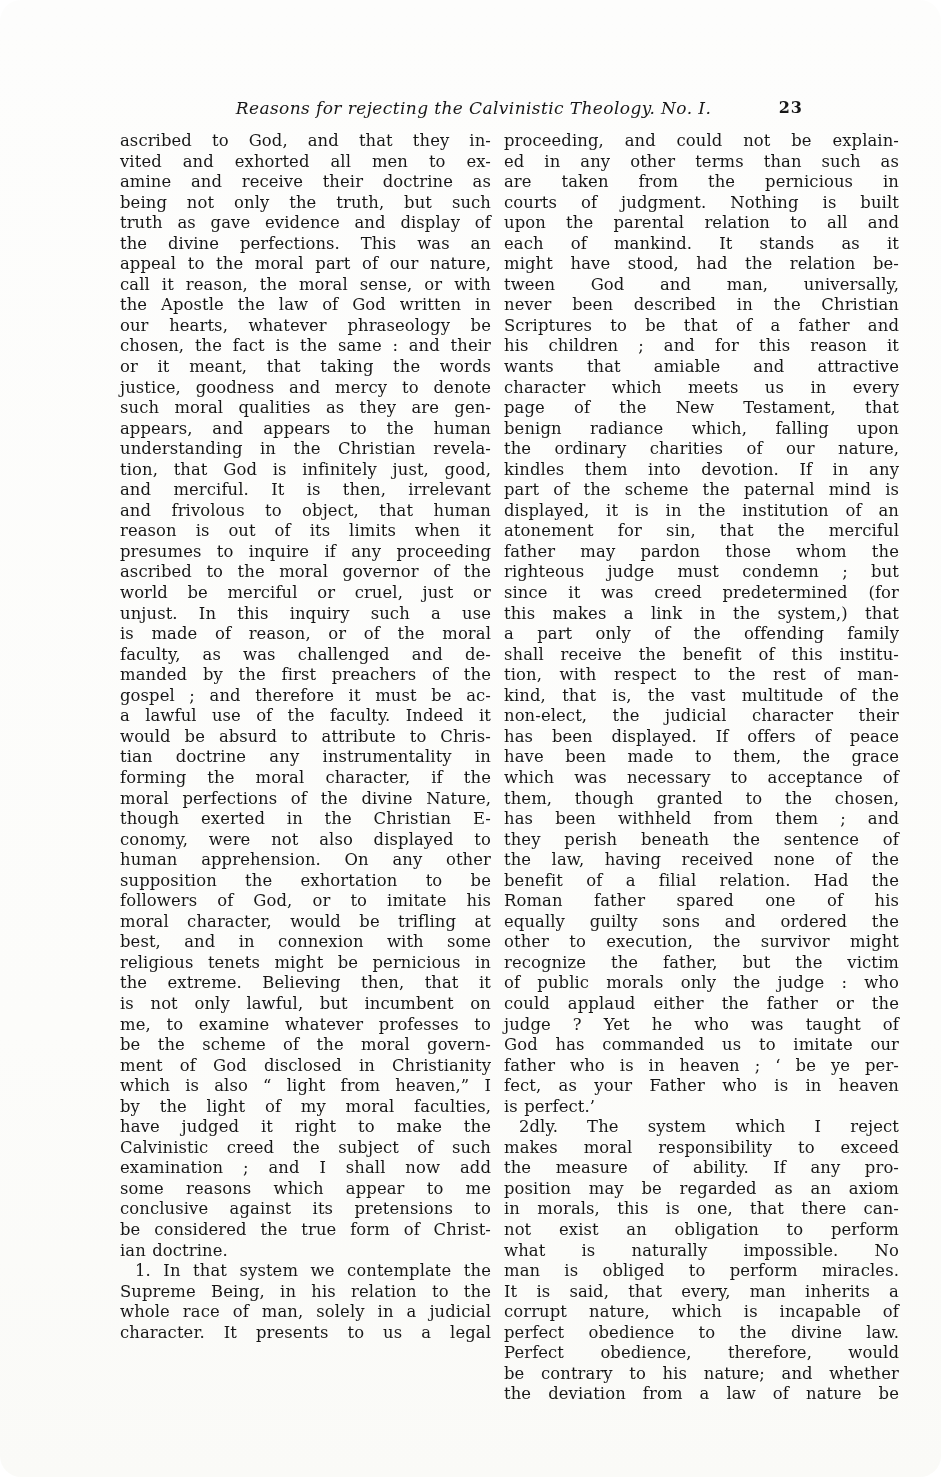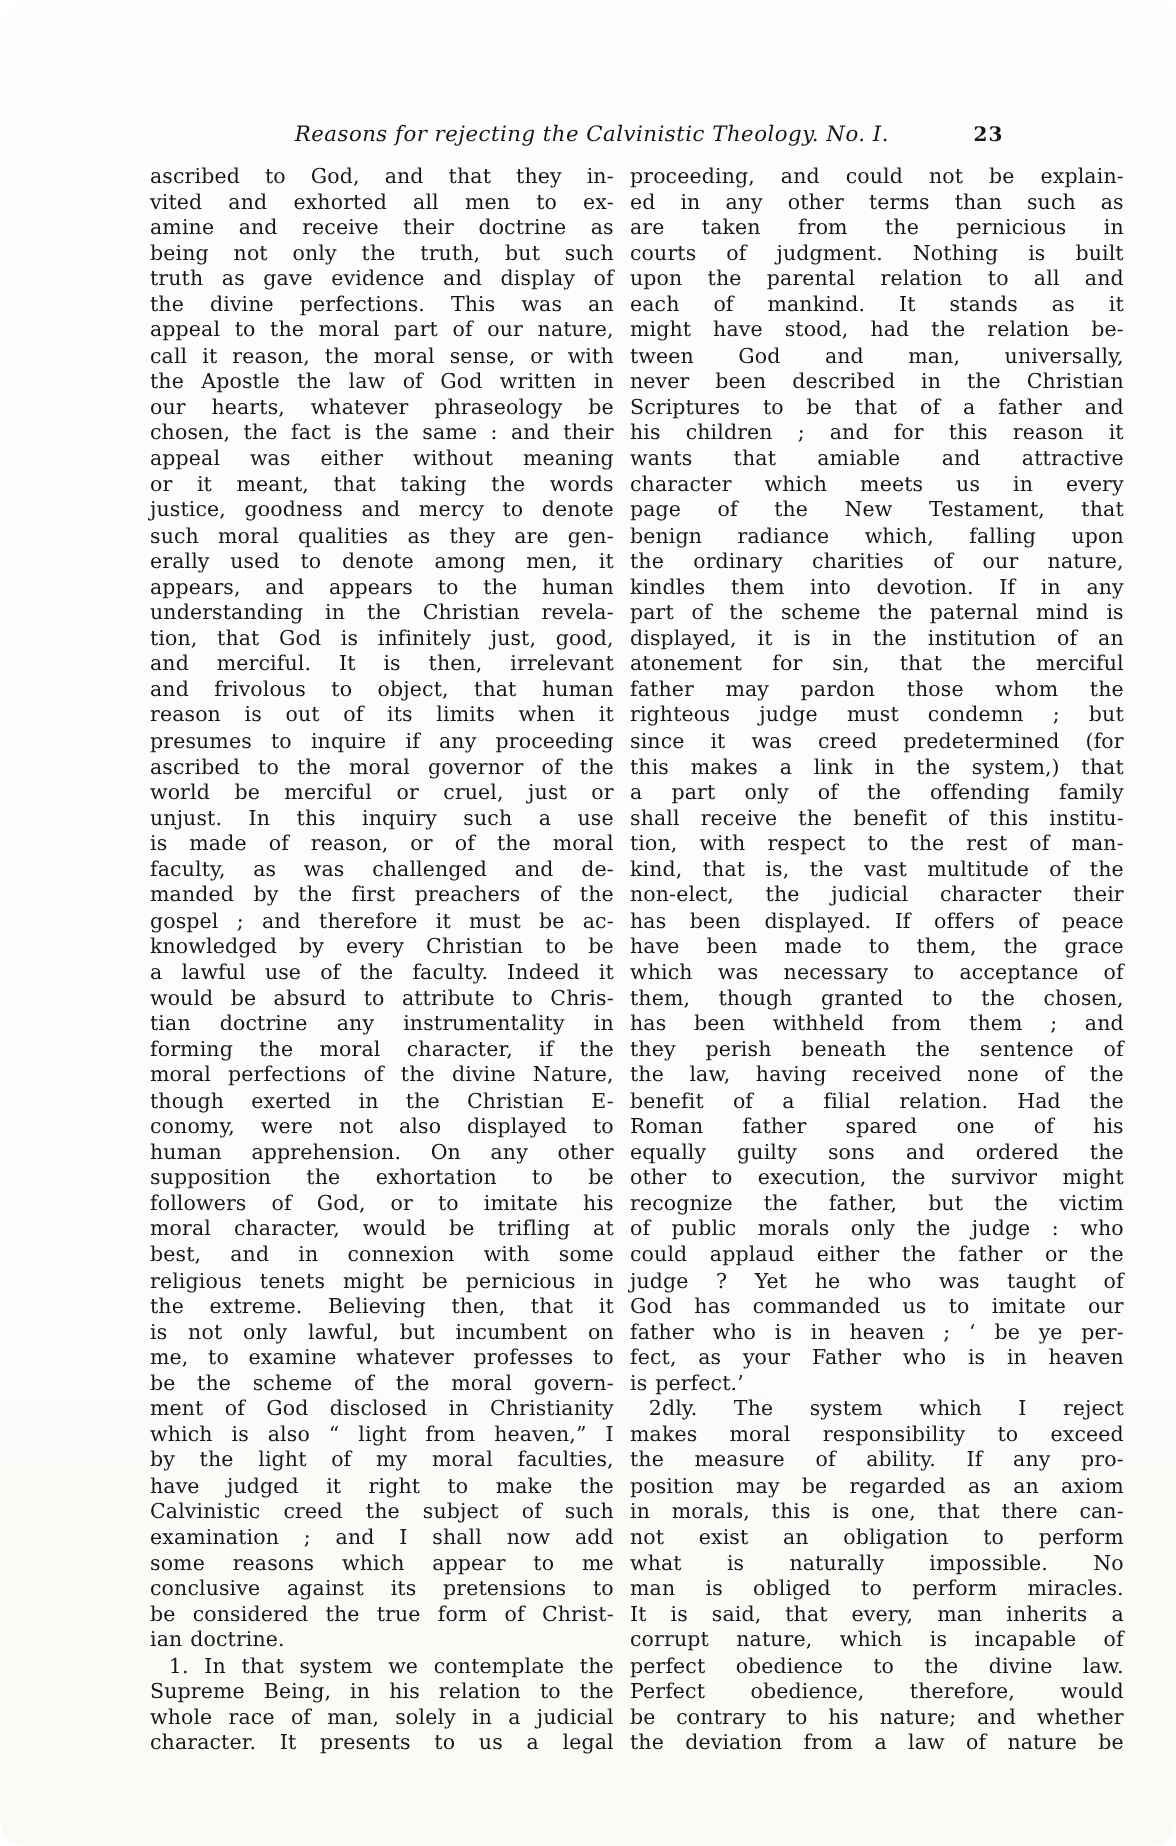--- a/index.html
+++ b/index.html
@@ -61,40 +61,37 @@
         <div class="line">vited and exhorted all men to ex-</div>
         <div class="line">amine and receive their doctrine as</div>
         <div class="line">being not only the truth, but such</div>
         <div class="line">truth as gave evidence and display of</div>
         <div class="line">the divine perfections. This was an</div>
         <div class="line">appeal to the moral part of our nature,</div>
         <div class="line">call it reason, the moral sense, or with</div>
         <div class="line">the Apostle the law of God written in</div>
         <div class="line">our hearts, whatever phraseology be</div>
         <div class="line">chosen, the fact is the same : and their</div>
-        <div class="line">appeal was either without meaning</div>
         <div class="line">or it meant, that taking the words</div>
         <div class="line">justice, goodness and mercy to denote</div>
         <div class="line">such moral qualities as they are gen-</div>
-        <div class="line">erally used to denote among men, it</div>
         <div class="line">appears, and appears to the human</div>
         <div class="line">understanding in the Christian revela-</div>
         <div class="line">tion, that God is infinitely just, good,</div>
         <div class="line">and merciful. It is then, irrelevant</div>
         <div class="line">and frivolous to object, that human</div>
         <div class="line">reason is out of its limits when it</div>
         <div class="line">presumes to inquire if any proceeding</div>
         <div class="line">ascribed to the moral governor of the</div>
         <div class="line">world be merciful or cruel, just or</div>
         <div class="line">unjust. In this inquiry such a use</div>
         <div class="line">is made of reason, or of the moral</div>
         <div class="line">faculty, as was challenged and de-</div>
         <div class="line">manded by the first preachers of the</div>
         <div class="line">gospel ; and therefore it must be ac-</div>
-        <div class="line">knowledged by every Christian to be</div>
         <div class="line">a lawful use of the faculty. Indeed it</div>
         <div class="line">would be absurd to attribute to Chris-</div>
         <div class="line">tian doctrine any instrumentality in</div>
         <div class="line">forming the moral character, if the</div>
         <div class="line">moral perfections of the divine Nature,</div>
         <div class="line">though exerted in the Christian E-</div>
         <div class="line">conomy, were not also displayed to</div>
         <div class="line">human apprehension. On any other</div>
         <div class="line">supposition the exhortation to be</div>
         <div class="line">followers of God, or to imitate his</div>

